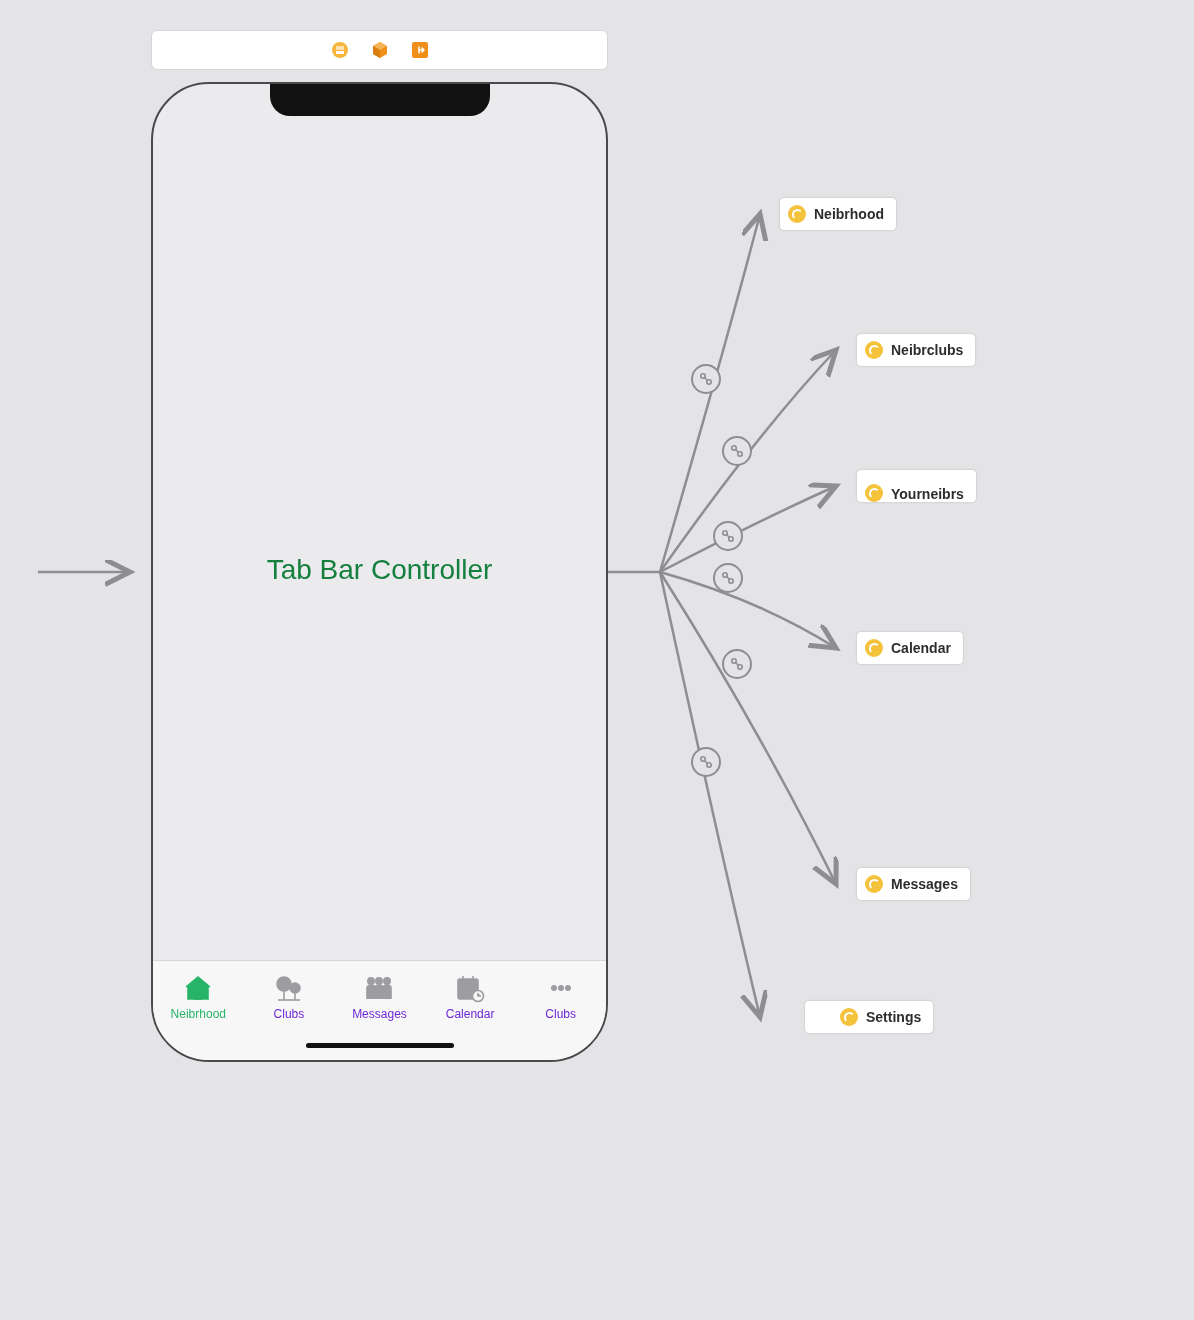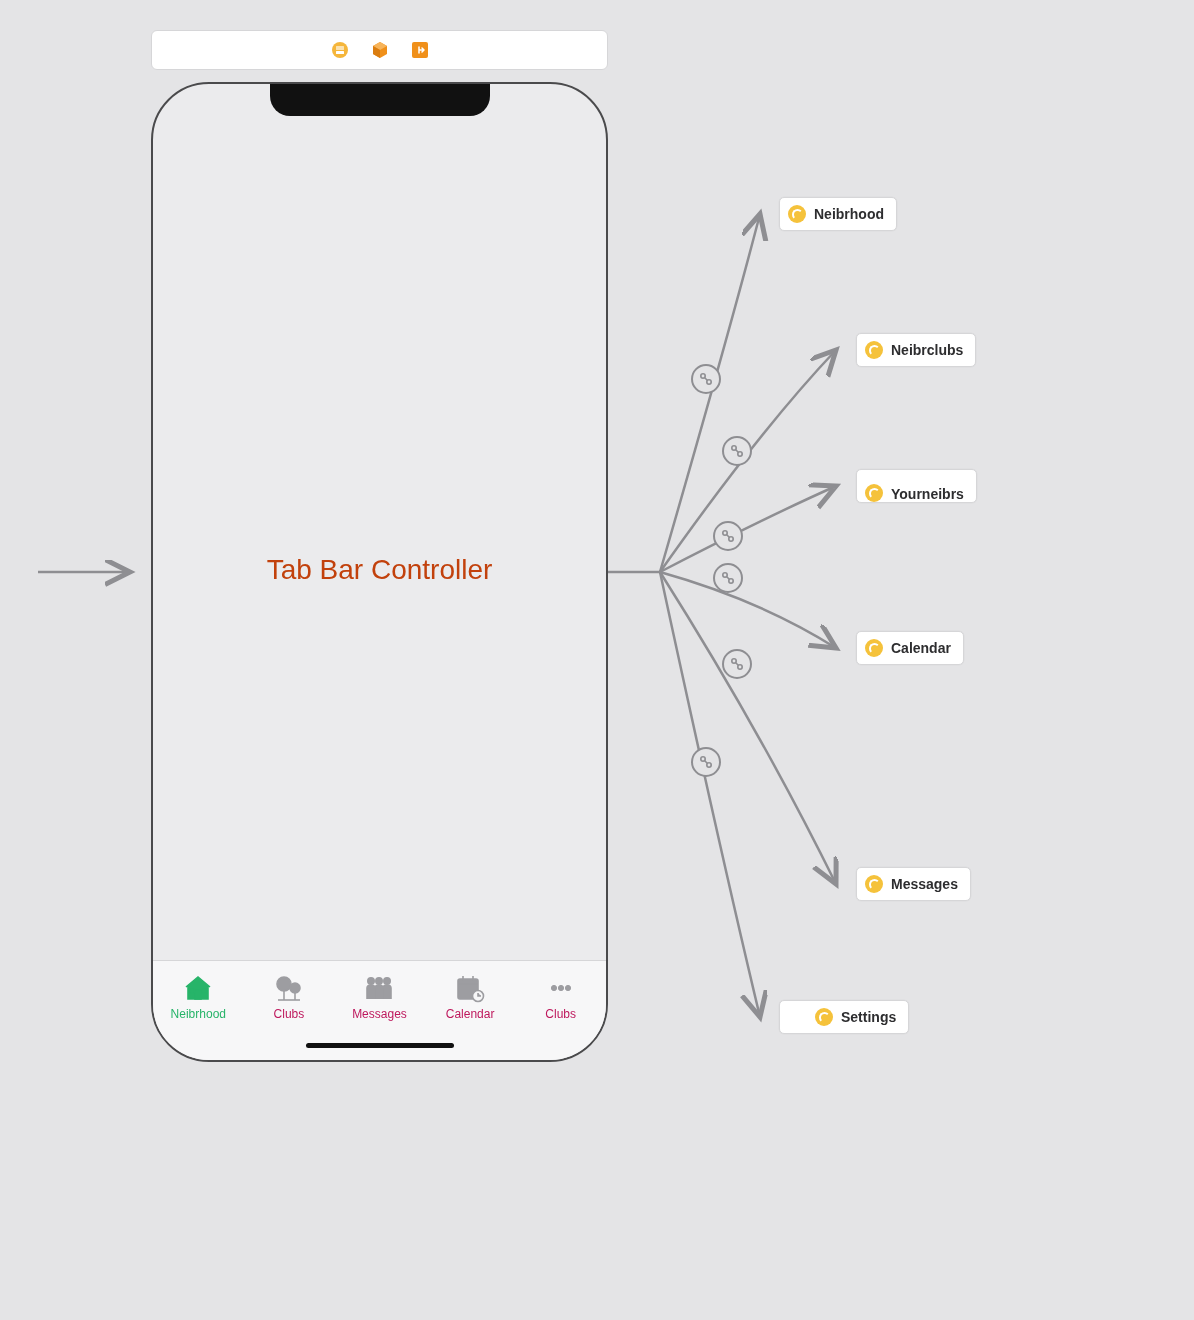--- a/index.html
+++ b/index.html
@@ -53,38 +53,38 @@
     background:#111;
     border-bottom-left-radius:20px;
     border-bottom-right-radius:20px;
   }
   .screen-title {
     position:absolute;
     left:0; right:0; top:470px;
     text-align:center;
     font-size:28px;
     font-weight:500;
-    color:#c2410c;
+    color:#15803d;
   }
   .tabbar {
     position:absolute;
     left:0; right:0; bottom:0;
     height:100px;
     background:#f7f7f8;
     border-top:1px solid #d6d6d8;
     display:flex;
     align-items:flex-start;
     padding-top:10px;
   }
   .tab {
     flex:1;
     display:flex;
     flex-direction:column;
     align-items:center;
-    color:#be185d;
+    color:#6d28d9;
     font-size:12px;
   }
   .tab.active { color:#27b469; }
   .tab .ico { height:34px; display:flex; align-items:center; justify-content:center; margin-bottom:2px; }
   .tab .ico svg { stroke:#9d9da1; fill:#9d9da1; }
   .tab.active .ico svg { stroke:#27b469; fill:#27b469; }
   .home-indicator {
     position:absolute;
     left:50%; transform:translateX(-50%);
     bottom:12px;
@@ -305,18 +305,18 @@
     <span>Yourneibrs</span>
   </div>
   <div class="dest" style="left:856px; top:631px;">
     <span class="badge"></span>
     <span>Calendar</span>
   </div>
   <div class="dest" style="left:856px; top:867px;">
     <span class="badge"></span>
     <span>Messages</span>
   </div>
-  <div class="dest" style="left:779px; top:1000px;padding-left:35px;">
+  <div class="dest" style="left:804px; top:1000px;padding-left:35px;">
     <span class="badge"></span>
     <span>Settings</span>
   </div>
 
 </div>
 
 </body></html>

